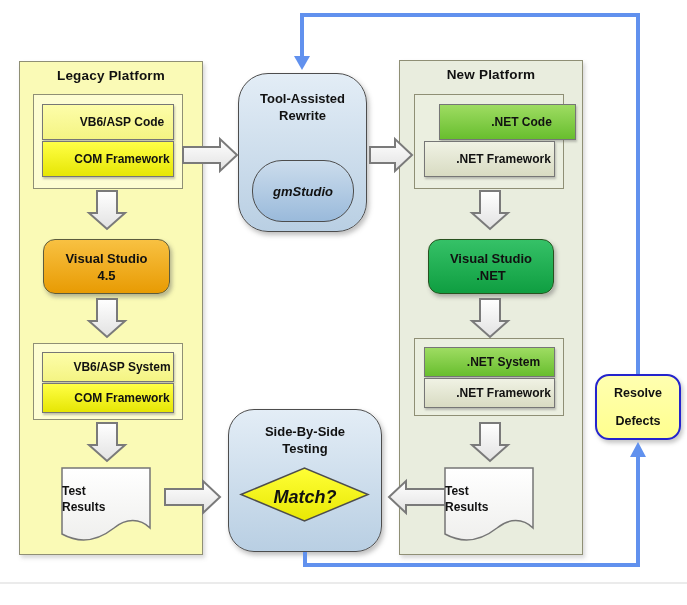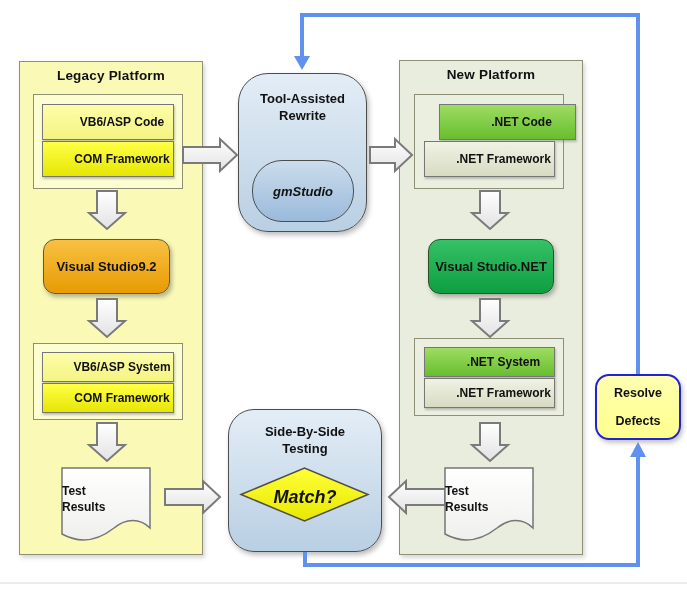--- a/index.html
+++ b/index.html
@@ -24,21 +24,21 @@
     box-shadow:1px 2px 2px rgba(90,90,90,.35);
     padding-left:28px;
   }
   .y-pale{background:linear-gradient(180deg,#fdfda9,#f4f483);}
   .y-bright{background:linear-gradient(180deg,#ffff46,#e6e604);}
   .g-bright{background:linear-gradient(180deg,#9edc62,#68be2e);}
   .g-pale{background:linear-gradient(180deg,#f0f2e4,#d8dbc2);}
   
   .ide{
     border:1.5px solid #5c5c3d;border-radius:12px;
-    display:flex;align-items:center;justify-content:center;
+    display:flex;flex-direction:column;align-items:center;justify-content:center;
     font-size:13px;font-weight:bold;line-height:17px;
     box-shadow:2px 3px 4px rgba(90,90,90,.45);
   }
   .ide-orange{background:linear-gradient(180deg,#f8c142,#e89b03);}
   .ide-green{background:linear-gradient(180deg,#35c167,#0f9e41);border-color:#28521f;}
   
   .proc{
     border:1.5px solid #4d4d4d;border-radius:28px;
     background:linear-gradient(180deg,#e3edf6,#b9cfe3);
     box-shadow:2px 3px 5px rgba(90,90,90,.4);
@@ -80,21 +80,21 @@
   <div class="abs grp" style="left:33px;top:94px;width:150px;height:95px;background:#fdfdd2;"></div>
   <div class="abs cell y-pale" style="left:42px;top:104px;width:132px;height:36px;">
     <span>VB6/ASP Code</span>
   </div>
   <div class="abs cell y-bright" style="left:42px;top:141px;width:132px;height:36px;">
     <span>COM Framework</span>
   </div>
 
   <div class="abs ide ide-orange" style="left:43px;top:239px;width:127px;height:55px;">
     <span>Visual Studio</span>
-    <span>9.2</span>
+    <span>4.5</span>
   </div>
 
   <div class="abs grp" style="left:33px;top:343px;width:150px;height:77px;background:#fdfdd2;"></div>
   <div class="abs cell y-pale" style="left:42px;top:352px;width:132px;height:30px;justify-content:center;">
     <span>VB6/ASP System</span>
   </div>
   <div class="abs cell y-bright" style="left:42px;top:383px;width:132px;height:30px;">
     <span>COM Framework</span>
   </div>
 

